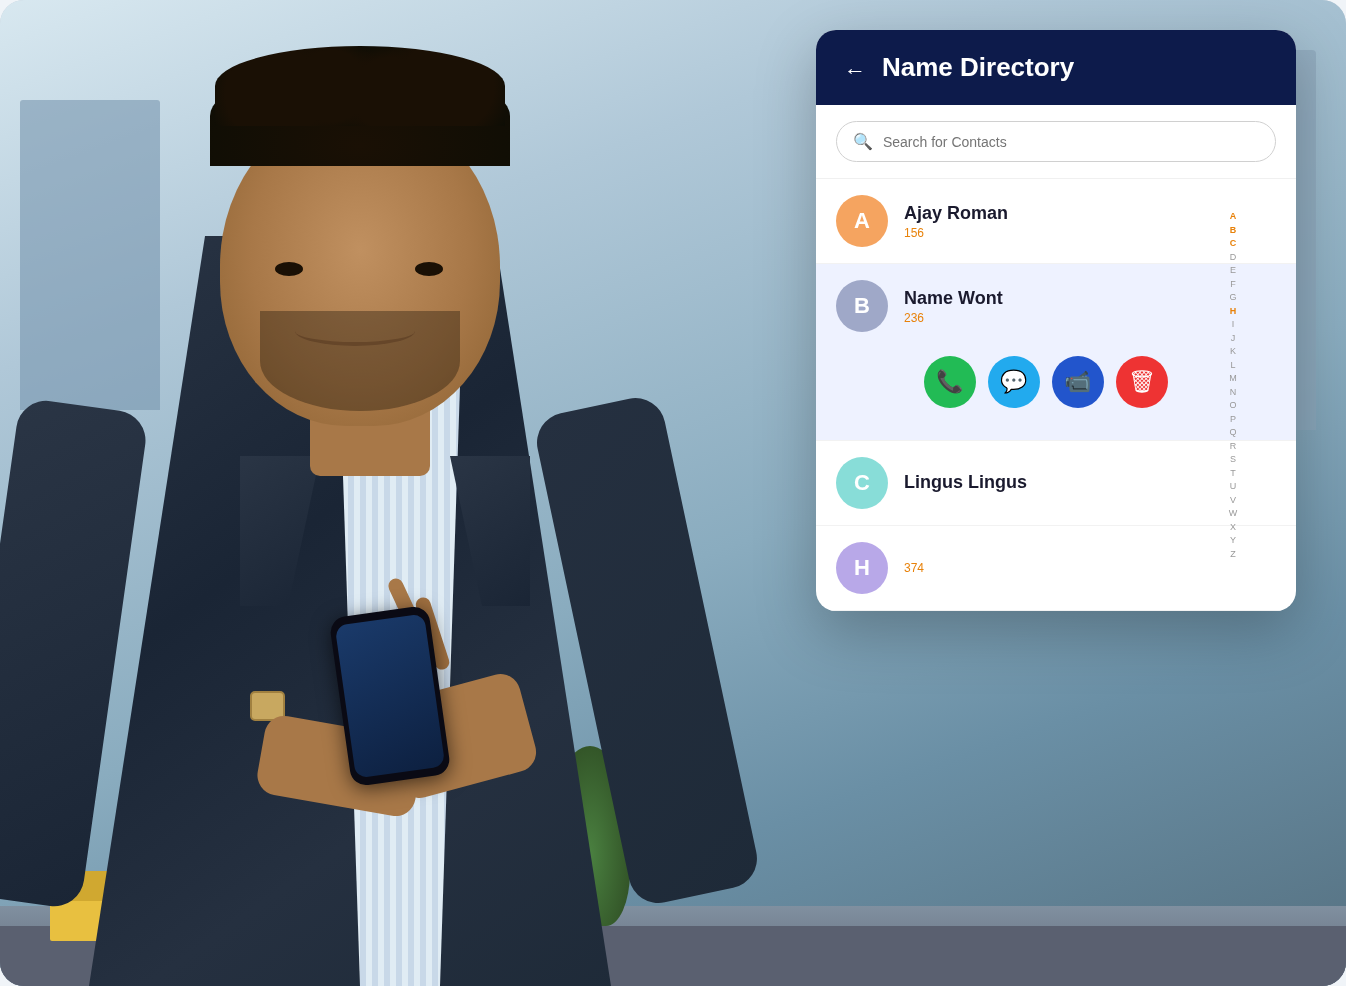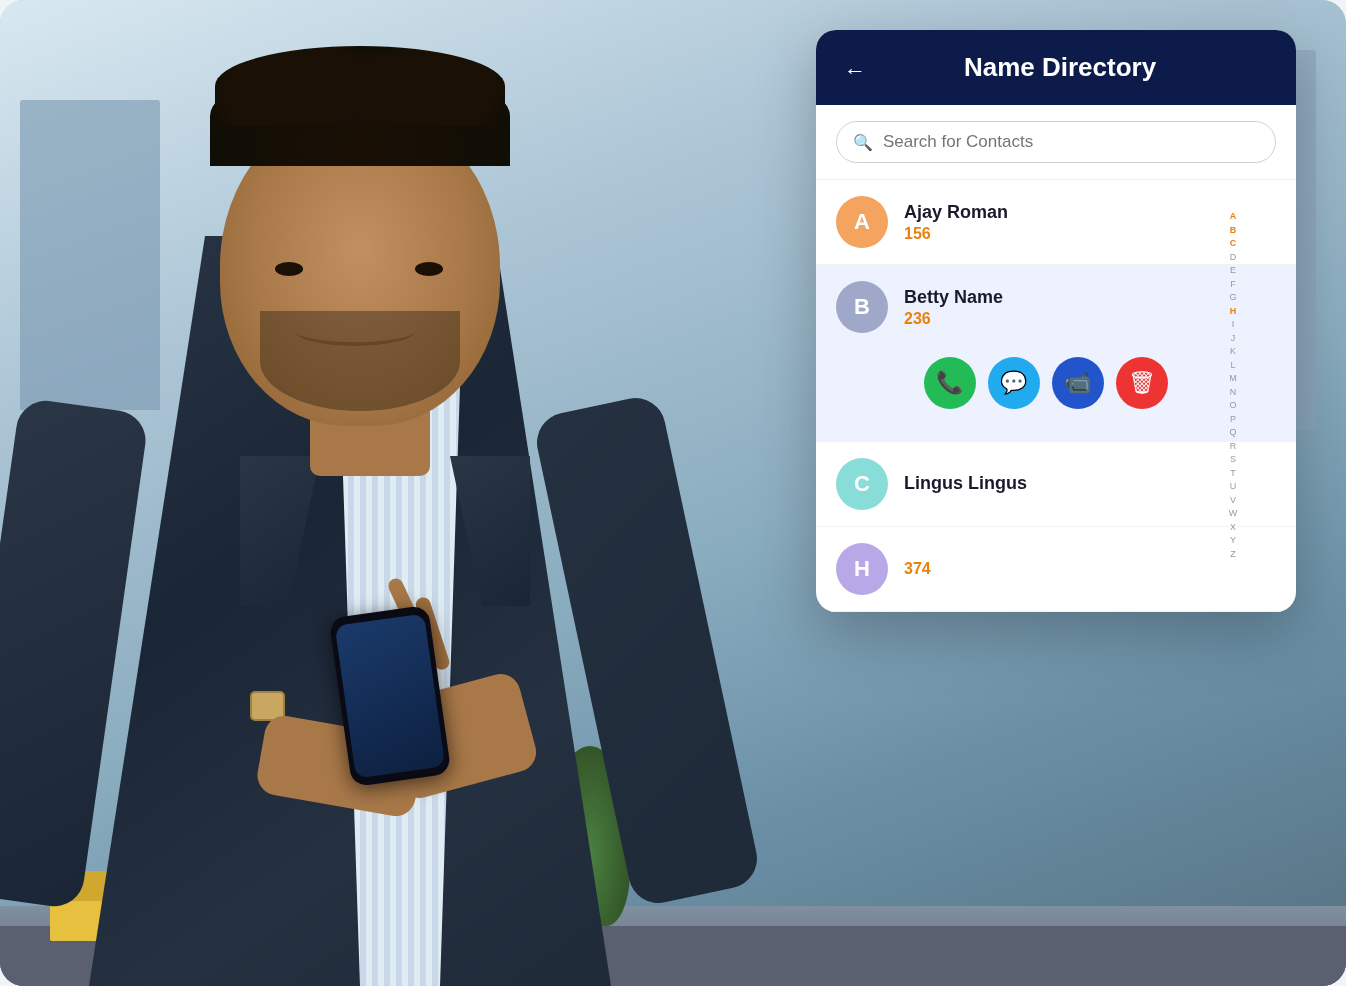--- a/index.html
+++ b/index.html
@@ -40,21 +40,21 @@
       background: none;
       border: none;
       line-height: 1;
     }
 
     .card-title {
       color: white;
       font-size: 26px;
       font-weight: 700;
       flex: 1;
-      text-align: center;
+      text-align: left;
       margin-right: 30px;
     }
 
     .search-area {
       padding: 16px 20px;
       border-bottom: 1px solid #f0f0f0;
     }
 
     .search-box {
       display: flex;
@@ -67,21 +67,21 @@
     }
 
     .search-icon {
       color: #aaa;
       font-size: 16px;
     }
 
     .search-input {
       border: none;
       outline: none;
-      font-size: 17px;
+      font-size: 14px;
       color: #999;
       flex: 1;
       background: transparent;
     }
 
     
     .contacts-list {
       padding: 0;
     }
 
@@ -124,22 +124,22 @@
     }
 
     .contact-name {
       font-size: 18px;
       font-weight: 600;
       color: #1a1a2e;
       margin-bottom: 2px;
     }
 
     .contact-number {
-      font-size: 16px;
-      font-weight: 700;
+      font-size: 12px;
+      font-weight: 400;
       color: #e8820a;
     }
 
     
     .action-buttons {
       display: flex;
       gap: 12px;
       padding: 8px 20px 16px 88px;
       width: 100%;
     }
@@ -612,21 +612,21 @@
         <div class="avatar avatar-a">A</div>
         <div class="contact-info">
           <div class="contact-name">Ajay Roman</div>
           <div class="contact-number">156</div>
         </div>
       </div>
 
       <div class="contact-item expanded">
         <div class="avatar avatar-b">B</div>
         <div class="contact-info">
-          <div class="contact-name">Betty Name</div>
+          <div class="contact-name">Name Wont</div>
           <div class="contact-number">236</div>
         </div>
         <div class="action-buttons">
           <button class="action-btn btn-call">📞</button>
           <button class="action-btn btn-message">💬</button>
           <button class="action-btn btn-video">📹</button>
           <button class="action-btn btn-delete">🗑</button>
         </div>
       </div>
 

